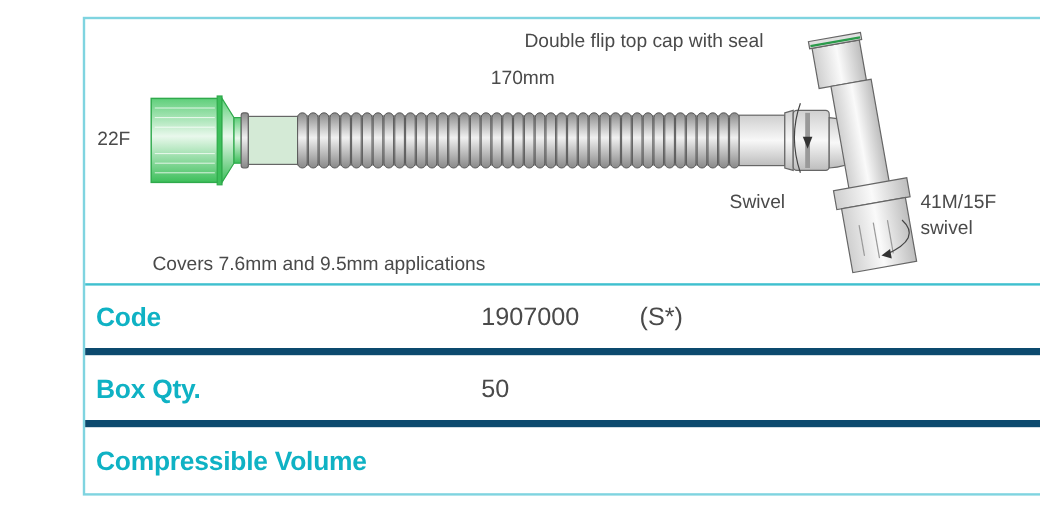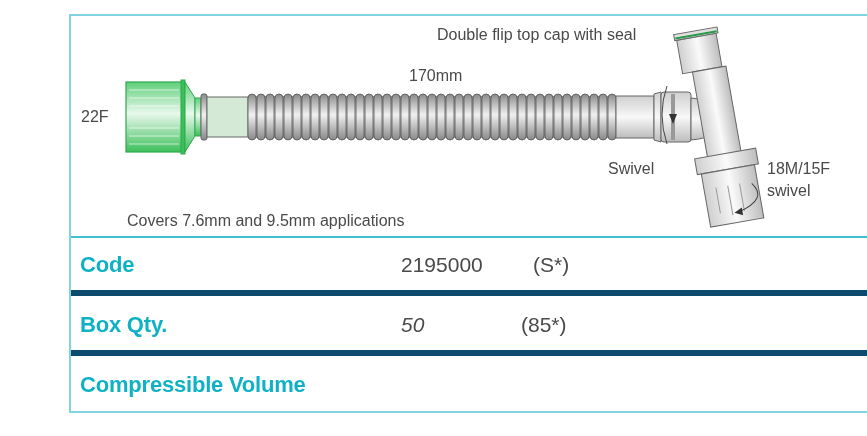--- a/index.html
+++ b/index.html
@@ -127,34 +127,33 @@
         <rect x="620" y="138" width="62" height="16" fill="url(#wv)" stroke="#666"></rect>
         <rect x="624" y="154" width="54" height="54" fill="url(#wv)" stroke="#666"></rect>
         <line x1="636" y1="170" x2="636" y2="196" stroke="#999"></line>
         <line x1="648" y1="170" x2="648" y2="200" stroke="#999"></line>
         <line x1="660" y1="170" x2="660" y2="198" stroke="#999"></line>
         <path d="M672 172 Q686 190 654 198" fill="none" stroke="#444"></path>
         <polygon points="650,198 658,194 658,202" fill="#333"></polygon>
       </g>
     </svg>
     <div class="ann" style="left:366px; top:10px;">Double flip top cap with seal</div>
-    <div class="ann" style="left:338px; top:51px;">170mm</div>
+    <div class="ann" style="left:338px; top:41px;">170mm</div>
     <div class="ann" style="left:10px; top:92px;">22F</div>
     <div class="ann" style="left:537px; top:144px;">Swivel</div>
-    <div class="ann" style="left:696px; top:144px;">18M/15F</div>
+    <div class="ann" style="left:696px; top:144px;">41M/15F</div>
     <div class="ann" style="left:696px; top:166px;">swivel</div>
     <div class="ann" style="left:56px; top:196px;">Covers 7.6mm and 9.5mm applications</div>
   </div>
 
   <div class="row" style="top:220px;">
     <span class="label">Code</span>
-    <span class="val" style="left:330px;">2195000</span>
+    <span class="val" style="left:330px;">1907000</span>
     <span class="val" style="left:462px;">(S*)</span>
   </div>
   <div class="row" style="top:280px;">
     <span class="label">Box Qty.</span>
-    <span class="val" style="left:330px;font-style:italic;">50</span>
-    <span class="val" style="left:450px;">(85*)</span>
+    <span class="val" style="left:330px;">50</span>
   </div>
   <div class="row" style="top:340px; height:73px;">
     <span class="label">Compressible Volume</span>
   </div>
 </div>
 
 </body></html>

